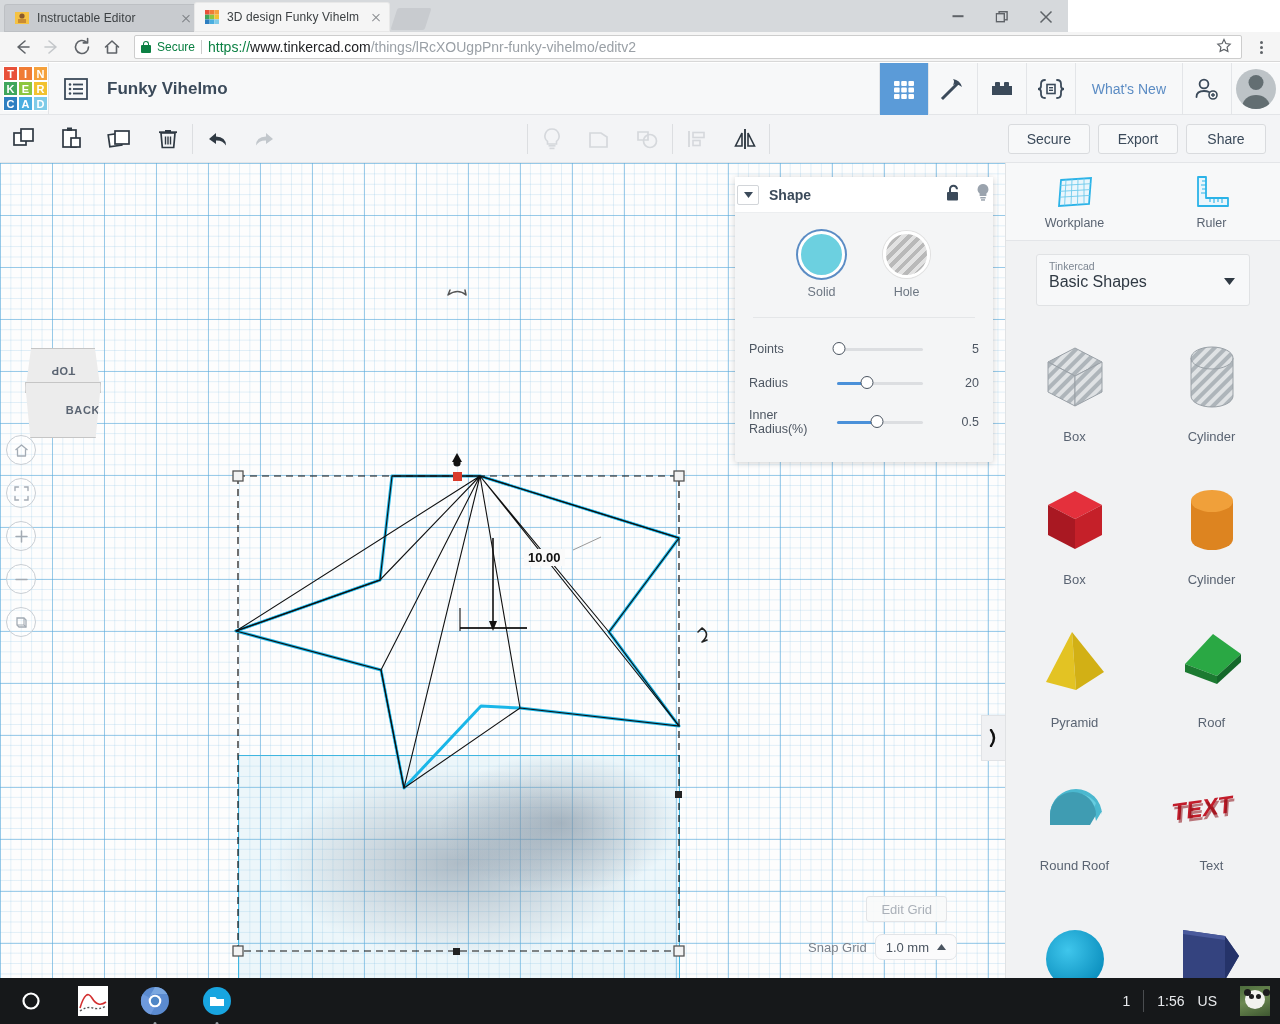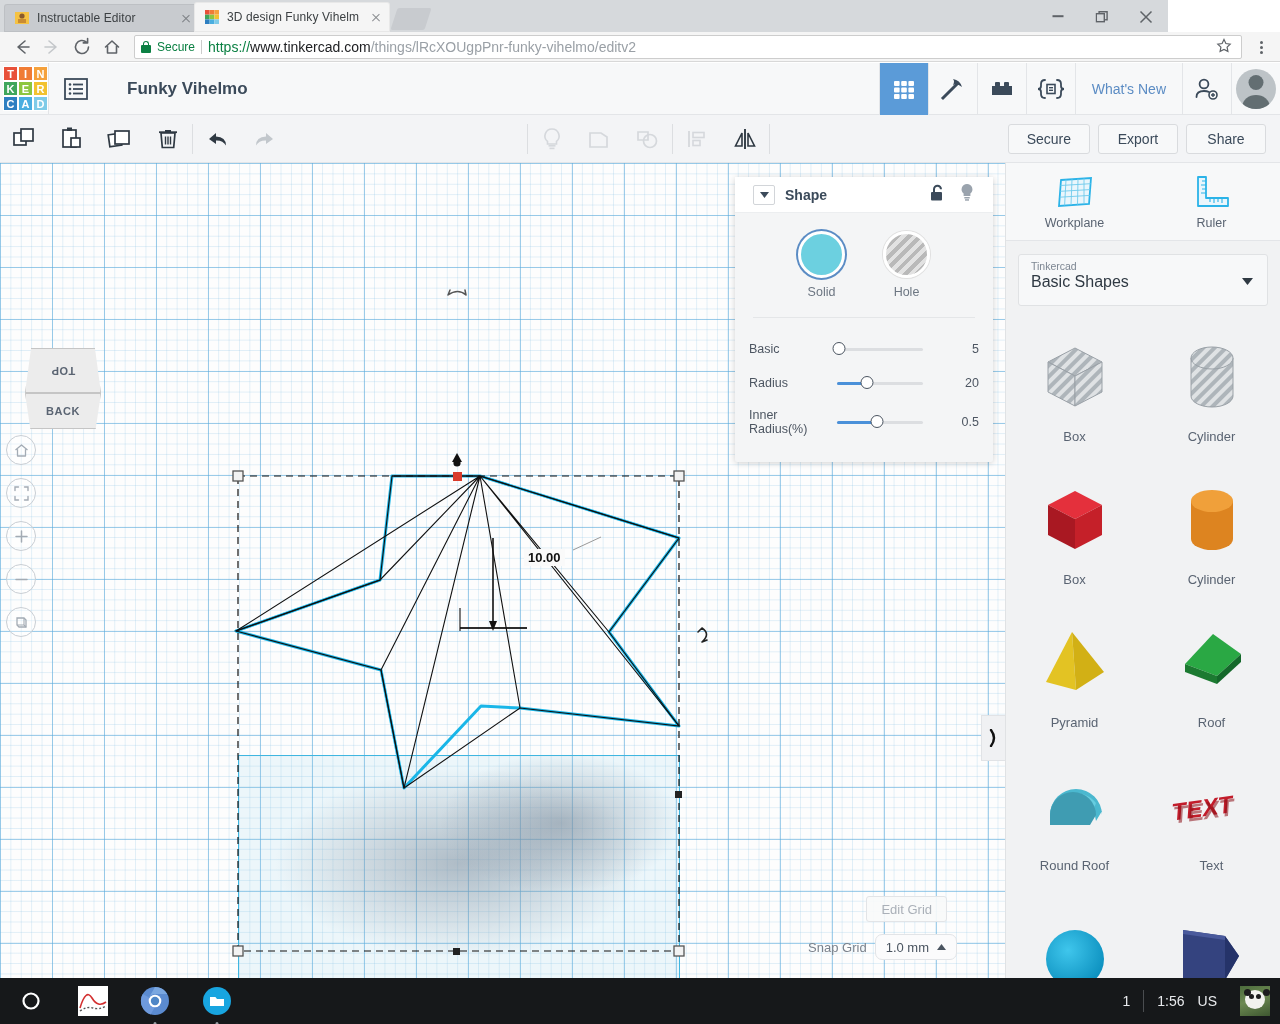--- a/index.html
+++ b/index.html
@@ -5,21 +5,21 @@
   * { box-sizing: border-box; margin: 0; padding: 0; }
   html, body {
     width: 1280px; height: 1024px;
     font-family: "Liberation Sans", sans-serif;
     overflow: hidden; background: #fff;
   }
   #app { position: relative; width: 1280px; height: 1024px; }
 
   
   .tabstrip {
-    position: absolute; top: 0; left: 0; width: 1168px; height: 32px;
+    position: absolute; top: 0; left: 0; width: 1068px; height: 32px;
     background: #d6d9dc; display: flex; align-items: flex-end;
   }
   .tab {
     position: relative; height: 28px; display: flex; align-items: center;
     padding: 0 6px 0 10px; gap: 7px;
     background: #c8cbcf; border-top-left-radius: 3px; border-top-right-radius: 3px;
     margin-right: -6px; width: 196px;
     box-shadow: inset 0 0 0 1px rgba(0,0,0,.05);
   }
   .tab.active { background: #f5f5f5; z-index: 5; height: 30px; }
@@ -85,21 +85,21 @@
   .tc-logo { width: 45px; height: 45px; margin-left: 3px; display: grid;
     grid-template-columns: repeat(3, 15px); grid-template-rows: repeat(3, 15px); gap: 0;}
   .tc-logo span {
     display: flex; align-items: center; justify-content: center;
     font-size: 11px; font-weight: bold; color: #fff; border: 1.5px solid #fff;
   }
   .hdr-sep { width: 1px; height: 52px; background: #e3e5e8; }
   .hdr-menu-btn {
     width: 54px; height: 52px; display: flex; align-items: center; justify-content: center;
   }
-  .hdr-title { font-size: 17px; color: #3b4a5a; font-weight: bold; margin-left: 24px; }
+  .hdr-title { font-size: 17px; color: #3b4a5a; font-weight: bold; margin-left: 4px; }
   .hdr-right { margin-left: auto; display: flex; align-items: stretch; height: 52px; }
   .hdr-icon {
     width: 49px; display: flex; align-items: center; justify-content: center;
     border-left: 1px solid #e3e5e8;
   }
   .hdr-icon.active { background: #5b9bd8; }
   .whatsnew {
     display: flex; align-items: center; padding: 0 16px; font-size: 14px; color: #5b8cc4;
     border-left: 1px solid #e3e5e8;
   }
@@ -157,21 +157,21 @@
     background: rgba(120,200,235,.13); border: 1.5px solid #3fb6e0; border-bottom: none;
   }
 
   
   .viewcube { position: absolute; left: 25px; top: 185px; width: 76px; height: 85px; }
   .vc-top, .vc-front {
     position: absolute; left: 0; width: 76px; display:flex; align-items:center; justify-content:center;
     background: #ececec; border: 1px solid #c5c5c5; font-size: 11px; color: #5a6472; letter-spacing: .6px;
   }
   .vc-top { top: 0; height: 45px; clip-path: polygon(8% 0, 92% 0, 100% 100%, 0 100%); }
-  .vc-front { top: 45px; height: 36px; clip-path: polygon(0 0, 100% 0, 93% 100%, 7% 100%); }
+  .vc-front { top: 34px; height: 56px; clip-path: polygon(0 0, 100% 0, 93% 100%, 7% 100%); justify-content: flex-end; }
   .vc-top span { transform: rotate(180deg); font-weight: bold; }
   .vc-front span { font-weight: bold; }
 
   .viewtools { position: absolute; left: 6px; top: 272px; display: flex; flex-direction: column; gap: 13px; }
   .vt {
     width: 30px; height: 30px; border-radius: 50%; border: 1px solid #c9ced4;
     display: flex; align-items: center; justify-content: center; color: #9aa3ad;
     background: rgba(255,255,255,.35);
   }
 
@@ -195,21 +195,21 @@
     display: flex; align-items: center; justify-content: center;
     font-size: 19px; color: #111; z-index: 30;
   }
 
   
   .shape-panel {
     position: absolute; left: 735px; top: 177px; width: 258px; z-index: 20;
     background: #f4f5f6; box-shadow: 0 1px 6px rgba(0,0,0,.18); border-radius: 2px;
   }
   .sp-head {
-    height: 36px; background: #fff; display: flex; align-items: center; padding: 0 18px; gap: 10px;
+    height: 36px; background: #fff; display: flex; align-items: center; padding: 0 2px; gap: 10px;
     border-bottom: 1px solid #eceef0;
   }
   .sp-caret {
     width: 22px; height: 20px; border: 1px solid #d2d5d9; border-radius: 2px;
     display:flex; align-items:center; justify-content:center;
   }
   .sp-title { font-size: 14px; font-weight: bold; color: #3b4a5a; }
   .sp-head-right { margin-left: auto; display: flex; align-items: center; gap: 14px; }
   .sp-body { padding: 14px 0 18px; }
   .sp-modes { display: flex; justify-content: center; gap: 38px; padding: 4px 0 14px; }
@@ -239,21 +239,21 @@
   .sidebar {
     position: absolute; left: 1005px; top: 163px; width: 275px; height: 815px;
     background: #f1f2f3; border-left: 1px solid #e0e2e4;
   }
   .sb-tools { display: flex; height: 78px; background: #f7f8f9; border-bottom: 1px solid #e3e5e8; }
   .sb-tool {
     flex: 1; display: flex; flex-direction: column; align-items: center; justify-content: center; gap: 6px;
   }
   .sb-tool-label { font-size: 12.5px; color: #5a6472; }
   .sb-picker {
-    margin: 13px 12px 0; height: 52px; background: #f7f8f9; border: 1px solid #e0e2e4; border-radius: 3px;
+    margin: 13px 30px 0; height: 52px; background: #f7f8f9; border: 1px solid #e0e2e4; border-radius: 3px;
     padding: 5px 12px; position: relative;
   }
   .sb-picker .sup { font-size: 10.5px; color: #7d8692; }
   .sb-picker .main { font-size: 16px; color: #2f3943; margin-top: 1px; }
   .sb-picker .car {
     position: absolute; right: 14px; top: 50%; transform: translateY(-50%);
   }
   .sb-grid { padding: 10px 0 0; display: grid; grid-template-columns: 1fr 1fr; }
   .sb-cell { height: 143px; display: flex; flex-direction: column; align-items: center; justify-content: center; gap: 6px; }
   .sb-cell .thumb { width: 92px; height: 92px; display: flex; align-items: center; justify-content: center; }
@@ -711,21 +711,21 @@
         </div>
         <div class="mode">
           <div class="swatch hole"></div>
           <div class="mode-label">Hole</div>
         </div>
       </div>
 
       <div class="sp-divider"></div>
 
       <div class="sp-row">
-        <div class="sp-label">Basic</div>
+        <div class="sp-label">Points</div>
         <div class="slider">
           <div class="slider-track"></div>
           <div class="slider-fill" style="width:0px;"></div>
           <div class="slider-knob" style="left:2px;"></div>
         </div>
         <div class="sp-value">5</div>
       </div>
 
       <div class="sp-row">
         <div class="sp-label">Radius</div>

